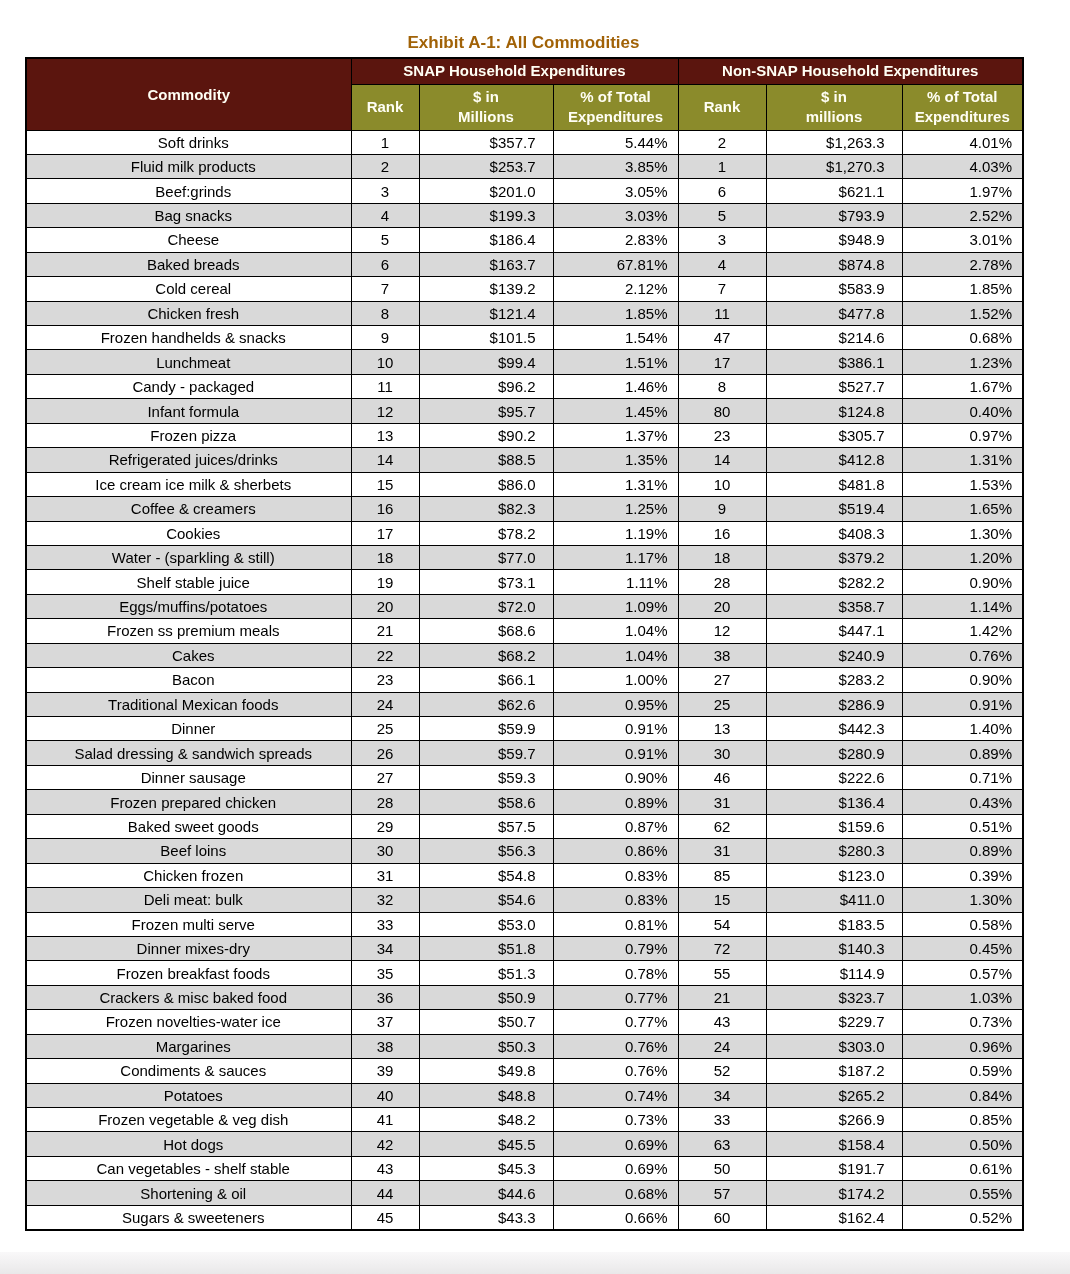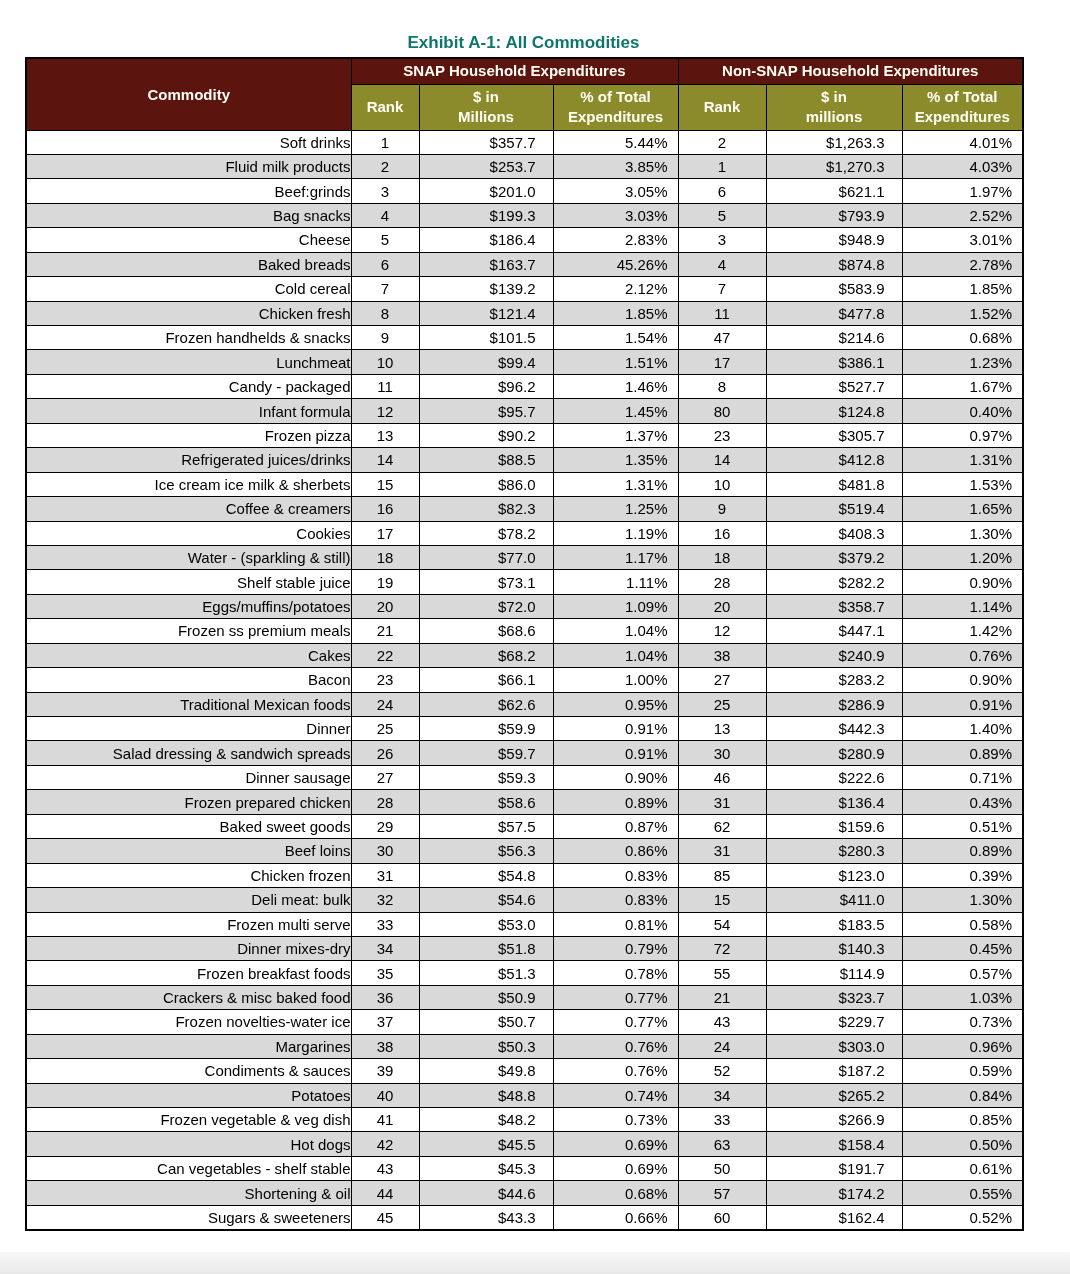--- a/index.html
+++ b/index.html
@@ -18,21 +18,21 @@
     overflow: hidden;
   }
   .page-title {
     position: absolute;
     top: 33px;
     left: 25px;
     width: 997px;
     text-align: center;
     font-size: 17px;
     font-weight: bold;
-    color: #0f766e;
+    color: #a16207;
   }
   table.commodity-table {
     position: absolute;
     top: 57px;
     left: 25px;
     width: 997px;
     border-collapse: collapse;
     table-layout: fixed;
     font-size: 15px;
     color: #000;
@@ -64,21 +64,21 @@
   th.sub-hdr {
     background: var(--olive);
     height: 46px;
     vertical-align: middle;
     line-height: 1.35;
   }
   tbody td { height: 24.45px; vertical-align: middle; }
   tbody tr.stripe td { background: var(--stripe); }
   tbody tr.plain td { background: #ffffff; }
 
-  td.c-name  { text-align: right;  padding-left: 9px; }
+  td.c-name  { text-align: center;  padding-left: 9px; }
   td.c-rank  { text-align: center; }
   td.c-money { text-align: right; padding-right: 17px; }
   td.c-pct   { text-align: right; padding-right: 10px; }
 
   .bottom-strip {
     position: absolute;
     left: 0; right: 0; bottom: 0;
     height: 22px;
     background: linear-gradient(#f9f8f9, #e9e8e9);
   }
@@ -161,21 +161,21 @@
     <td class="c-pct">2.83%</td>
     <td class="c-rank">3</td>
     <td class="c-money">$948.9</td>
     <td class="c-pct">3.01%</td>
   </tr>
 
   <tr class="stripe">
     <td class="c-name">Baked breads</td>
     <td class="c-rank">6</td>
     <td class="c-money">$163.7</td>
-    <td class="c-pct">45.26%</td>
+    <td class="c-pct">67.81%</td>
     <td class="c-rank">4</td>
     <td class="c-money">$874.8</td>
     <td class="c-pct">2.78%</td>
   </tr>
 
   <tr class="plain">
     <td class="c-name">Cold cereal</td>
     <td class="c-rank">7</td>
     <td class="c-money">$139.2</td>
     <td class="c-pct">2.12%</td>

